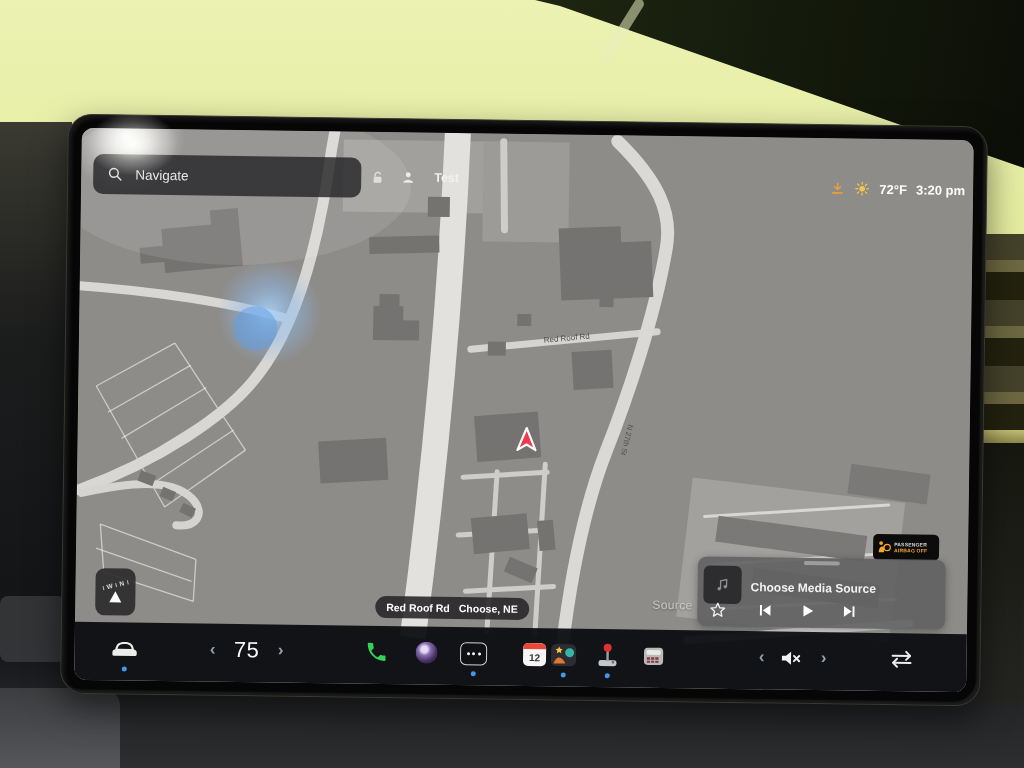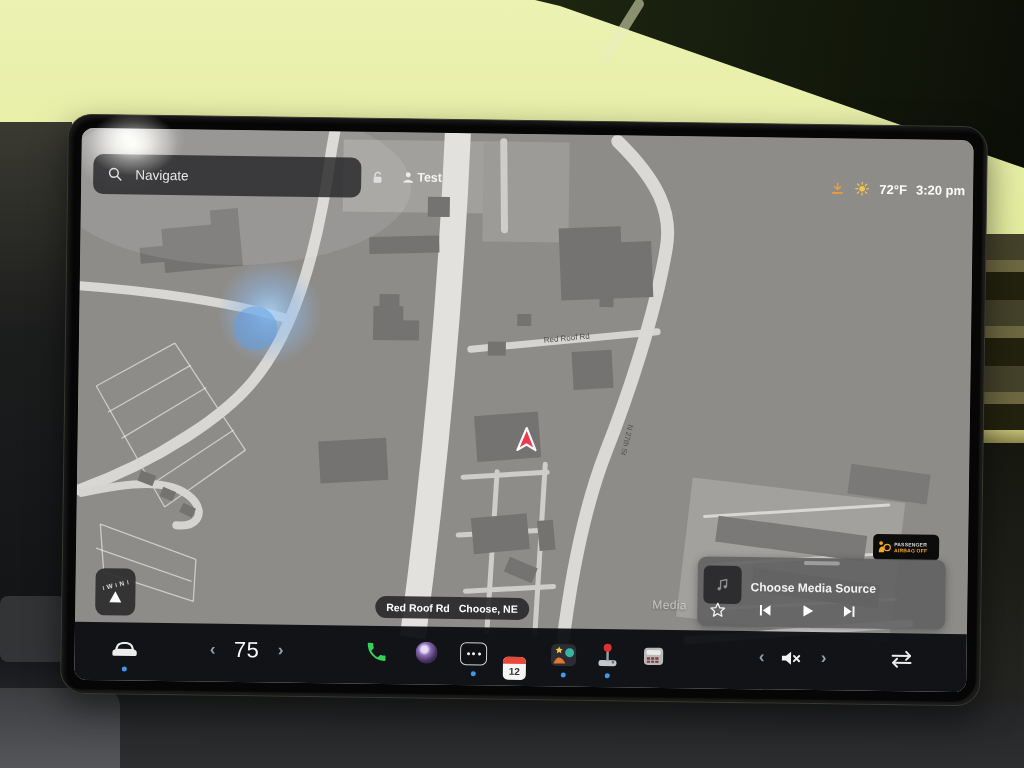--- a/index.html
+++ b/index.html
@@ -33,21 +33,21 @@
   .map-svg { position:absolute; inset:0; }
 
   .flare { position:absolute; left:88px; top:112px; width:90px; height:64px; pointer-events:none;
     background:radial-gradient(closest-side, rgba(255,255,252,.95), rgba(255,255,250,.35) 55%, transparent); border-radius:50%; }
 
   
   .search-pill { position:absolute; left:12px; top:26px; width:268px; height:40px; border-radius:10px;
     background:rgba(36,37,39,.82); display:flex; align-items:center; padding:0 14px; gap:12px; }
   .search-pill span { color:#e6e6e6; font-size:13.5px; }
   .lock-wrap { position:absolute; left:289px; top:38px; }
-  .profile-wrap { position:absolute; left:320px; top:38px; display:flex; align-items:center; gap:2px; }
+  .profile-wrap { position:absolute; left:320px; top:38px; display:flex; align-items:center; gap:19px; }
   .profile-wrap span { color:#f2f2f2; font-size:12.5px; font-weight:bold; }
   .status-right { position:absolute; right:8px; top:42px; display:flex; align-items:center; gap:9px; }
   .status-right .txt { color:#fbfbfb; font-size:13px; font-weight:bold; }
 
   
   .compass { position:absolute; left:20px; top:440px; width:40px; height:47px; border-radius:9px;
     background:rgba(44,44,46,.92); display:flex; flex-direction:column; align-items:center; justify-content:center; gap:3px; }
   .compass-row { display:flex; align-items:center; gap:3px; transform:rotate(-14deg); color:#d8d8d8; font-size:6.5px; font-weight:bold; }
   .compass-tick { width:1px; height:4px; background:#bdbdbd; }
   .compass-arrow { width:0; height:0; border-left:6px solid transparent; border-right:6px solid transparent; border-bottom:11px solid #fdfdfd; }
@@ -256,21 +256,21 @@
           <i class="compass-tick"></i>
         </div>
         <div class="compass-arrow"></div>
       </div>
 
       <div class="loc-pill">
         <span>Red Roof Rd</span>
         <span>Choose, NE</span>
       </div>
 
-      <div class="google-mark">Media</div>
+      <div class="google-mark">Source</div>
 
       <div class="airbag">
         <svg width="14" height="14" viewBox="0 0 16 16">
           <circle cx="4.5" cy="3.5" r="2.2" fill="#f5a623"></circle>
           <path d="M2,14 c0-5 2-6.5 4.5-6.5 l1.5,0 l0,6.5 z" fill="#f5a623"></path>
           <circle cx="11.5" cy="8.5" r="3.6" fill="none" stroke="#f5a623" stroke-width="1.4"></circle>
         </svg>
         <div class="airbag-txt">
           <span class="l1">PASSENGER</span>
           <span class="l2">AIRBAG OFF</span>
@@ -338,21 +338,21 @@
 
         <div class="bar-item" style="left:399px;">
           <div class="more-apps">
               <i></i>
               <i></i>
               <i></i>
             </div>
         </div>
         <div class="bdot" style="left:399px;"></div>
 
-        <div class="bar-item" style="left:440px;align-items:flex-end;">
+        <div class="bar-item" style="left:460px;">
           <div class="cal">
             <div class="band"></div>
             <div class="day">12</div>
           </div>
         </div>
 
         <div class="bar-item" style="left:489px;">
           <svg width="26" height="23" viewBox="0 0 26 23">
             <rect x="0.5" y="0.5" width="25" height="22" rx="5" fill="#2c2c34"></rect>
             <circle cx="19" cy="9" r="4.5" fill="#36b5a2"></circle>

